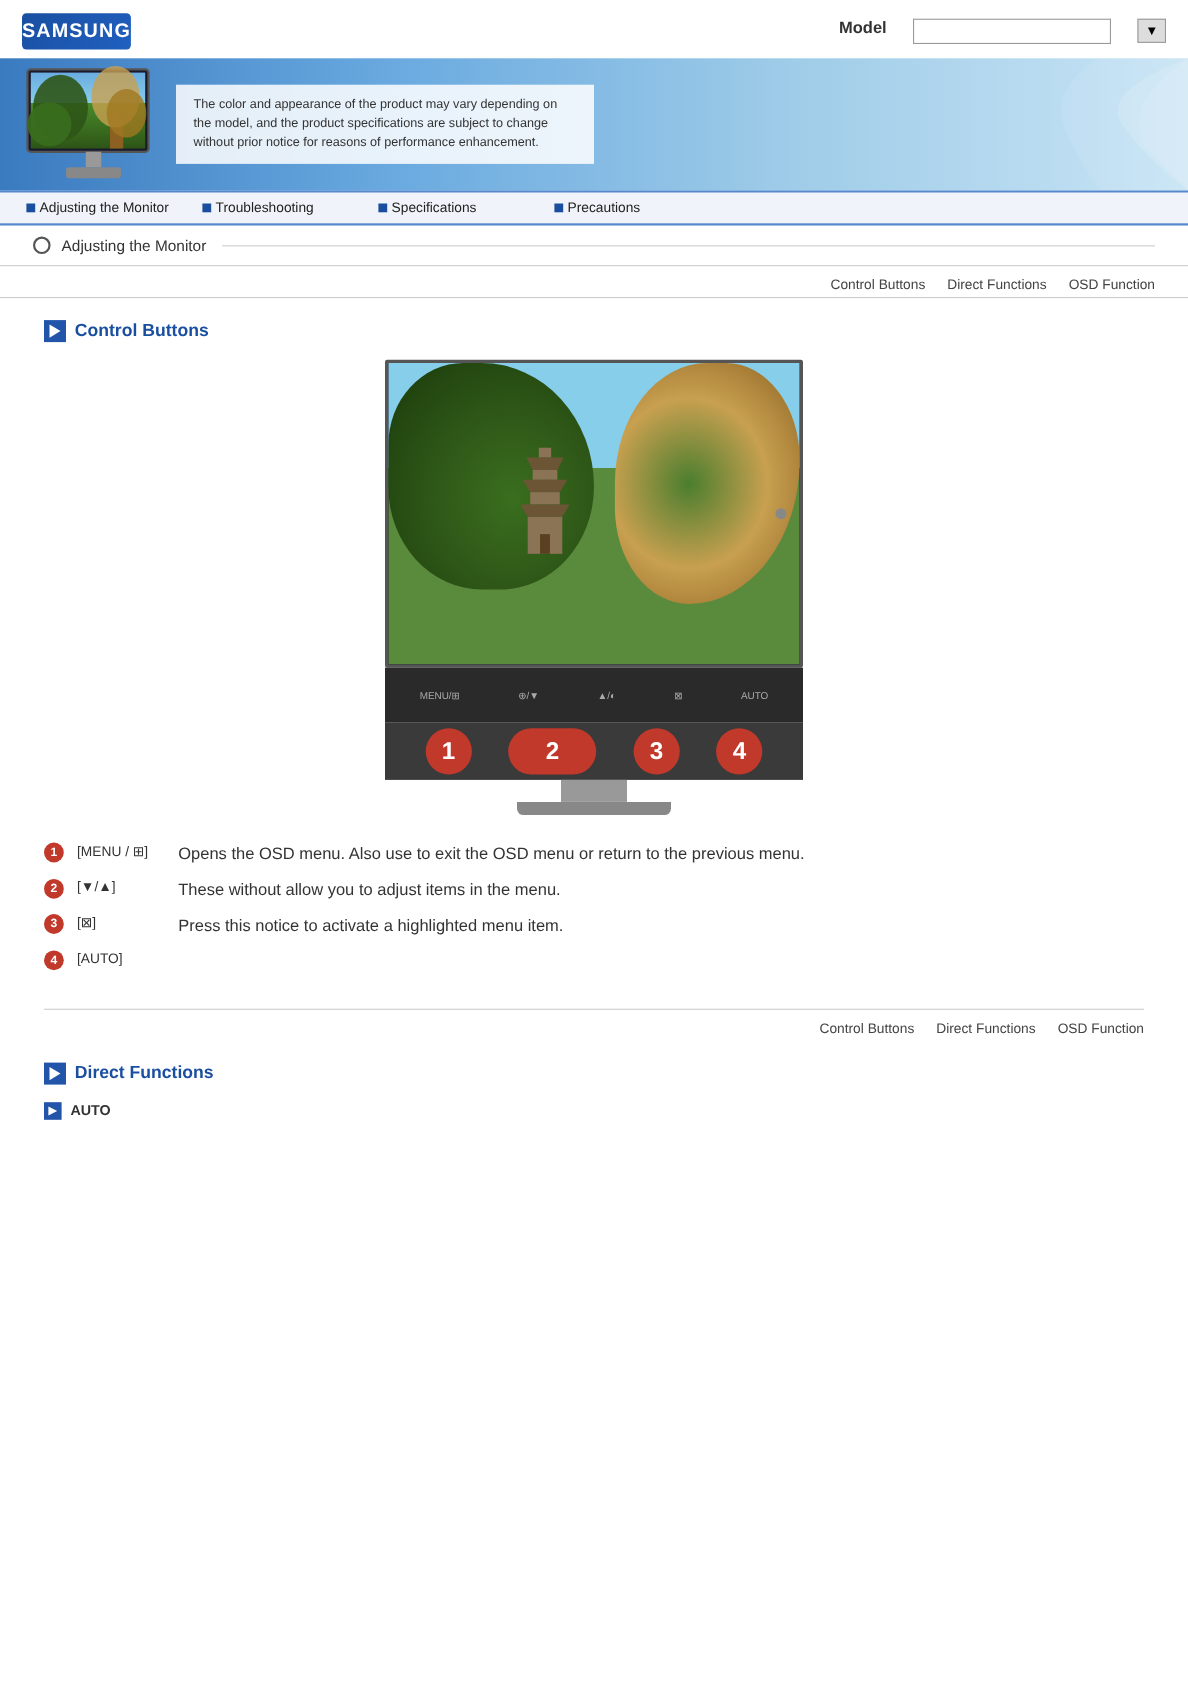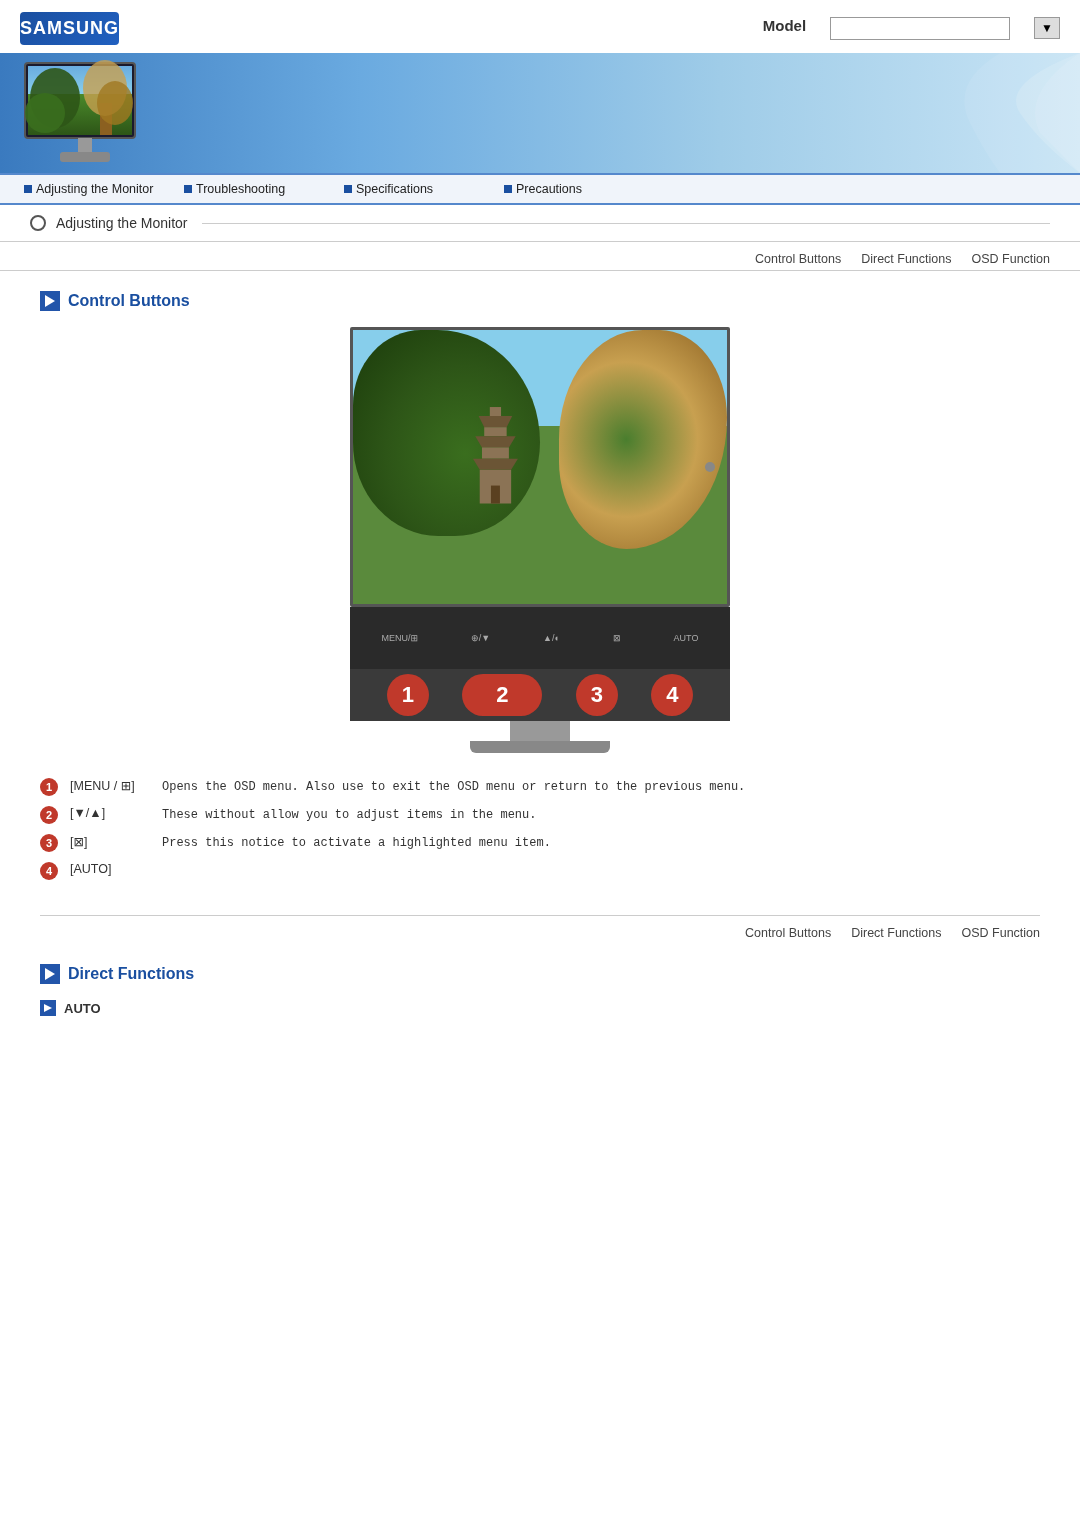--- a/index.html
+++ b/index.html
@@ -230,21 +230,21 @@
     }
     .foliage-2 {
       position: absolute;
       right: 0; top: 0; width: 45%; height: 80%;
       background: radial-gradient(ellipse at 40% 50%, #4a7e2e, #c8a050, #8b6020);
       border-radius: 50% 40% 60% 40%;
     }
     .monitor-button-bar {
       width: 380px;
       background: #2a2a2a;
-      height: 62px;
+      height: 50px;
       display: flex;
       align-items: center;
       justify-content: center;
       padding: 0 20px;
       position: relative;
     }
     .btn-label-area {
       display: flex;
       gap: 30px;
       font-size: 9px;
@@ -324,23 +324,22 @@
       justify-content: center;
       flex-shrink: 0;
     }
     .btn-label-key {
       font-size: 12.5px;
       font-weight: normal;
       min-width: 80px;
       flex-shrink: 0;
     }
     .btn-desc-text {
-      font-size: 12px;
+      font-size: 15px;
       line-height: 1.5;
-      font-family: Liberation Mono, monospace;
     }
 
     
     .tab-links-bottom {
       display: flex;
       justify-content: flex-end;
       padding: 10px 0 4px 0;
       gap: 20px;
       font-size: 12.5px;
       color: #555;
@@ -413,20 +412,23 @@
 
       <ellipse cx="85" cy="30" rx="22" ry="28" fill="#c8a050" opacity="0.8"></ellipse>
       <ellipse cx="95" cy="45" rx="18" ry="22" fill="#a07820" opacity="0.8"></ellipse>
 
       <rect x="58" y="80" width="14" height="14" fill="#999"></rect>
 
       <rect x="40" y="94" width="50" height="10" rx="3" fill="#888"></rect>
     </svg>
   </div>
 
+  <div class="hero-text-box">
+    <span>The color and appearance of the product may vary depending on the model, and the product specifications are subject to change without prior notice for reasons of performance enhancement.</span>
+  </div>
 
   <svg class="hero-curves" viewBox="0 0 280 120">
     <path d="M280,0 Q200,30 220,60 Q240,90 280,120 Z" fill="rgba(255,255,255,0.15)"></path>
     <path d="M280,0 Q220,40 240,80 Q260,100 280,120 Z" fill="rgba(255,255,255,0.1)"></path>
     <path d="M200,0 Q150,30 170,70 Q185,100 200,120 L280,120 L280,0 Z" fill="rgba(255,255,255,0.08)"></path>
   </svg>
 </div>
 
 <div class="nav-bar">
   <div class="nav-row">

